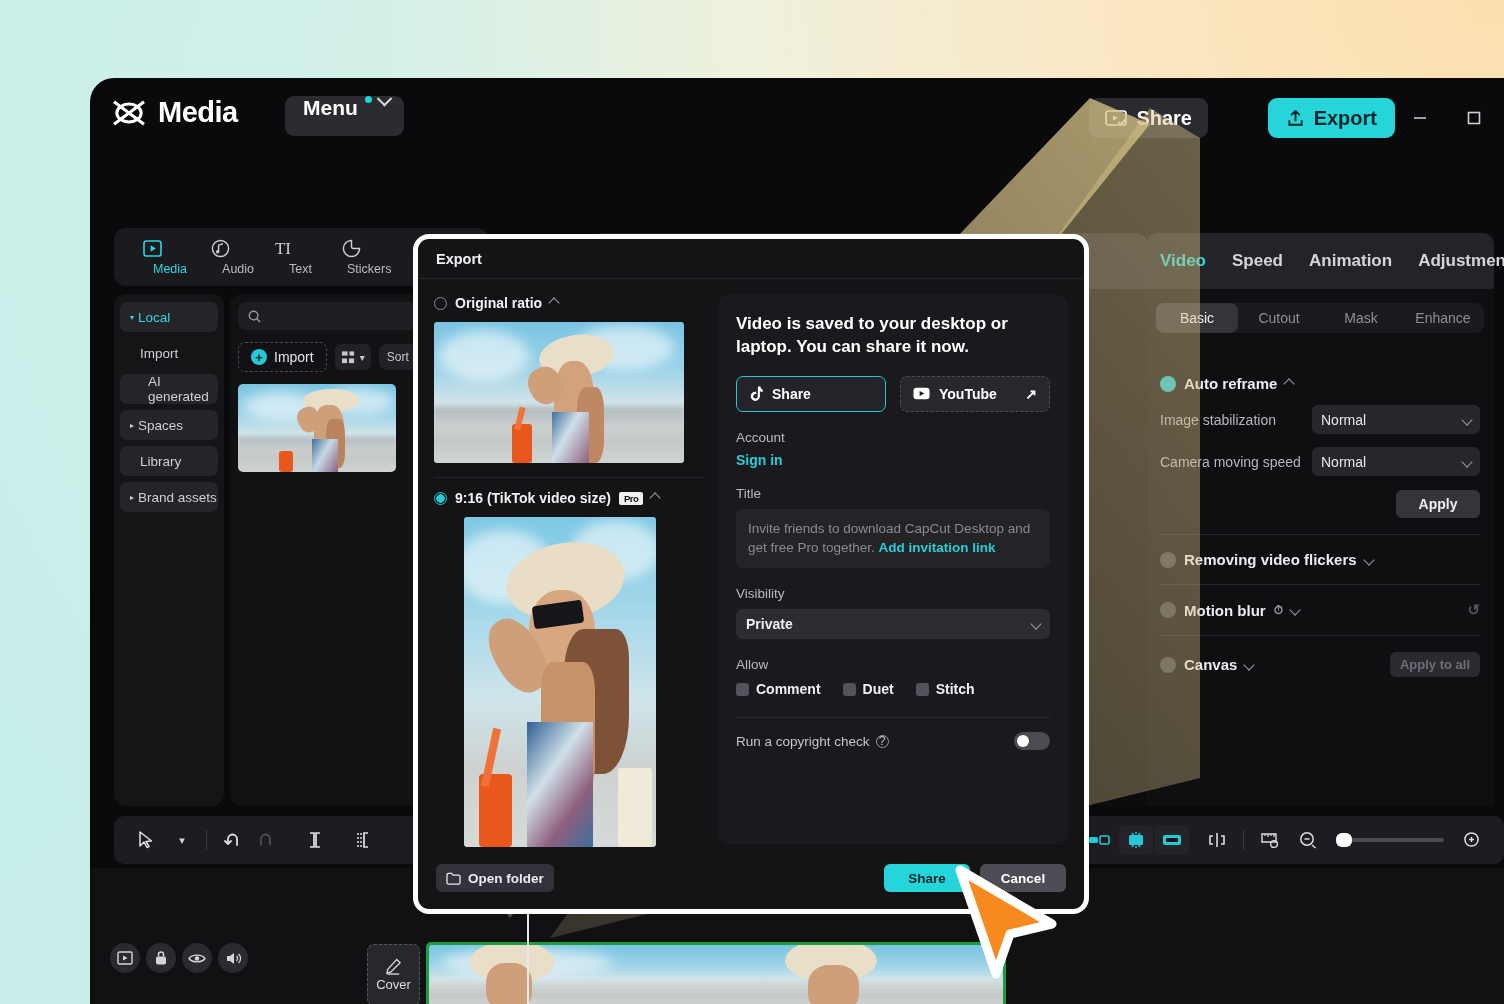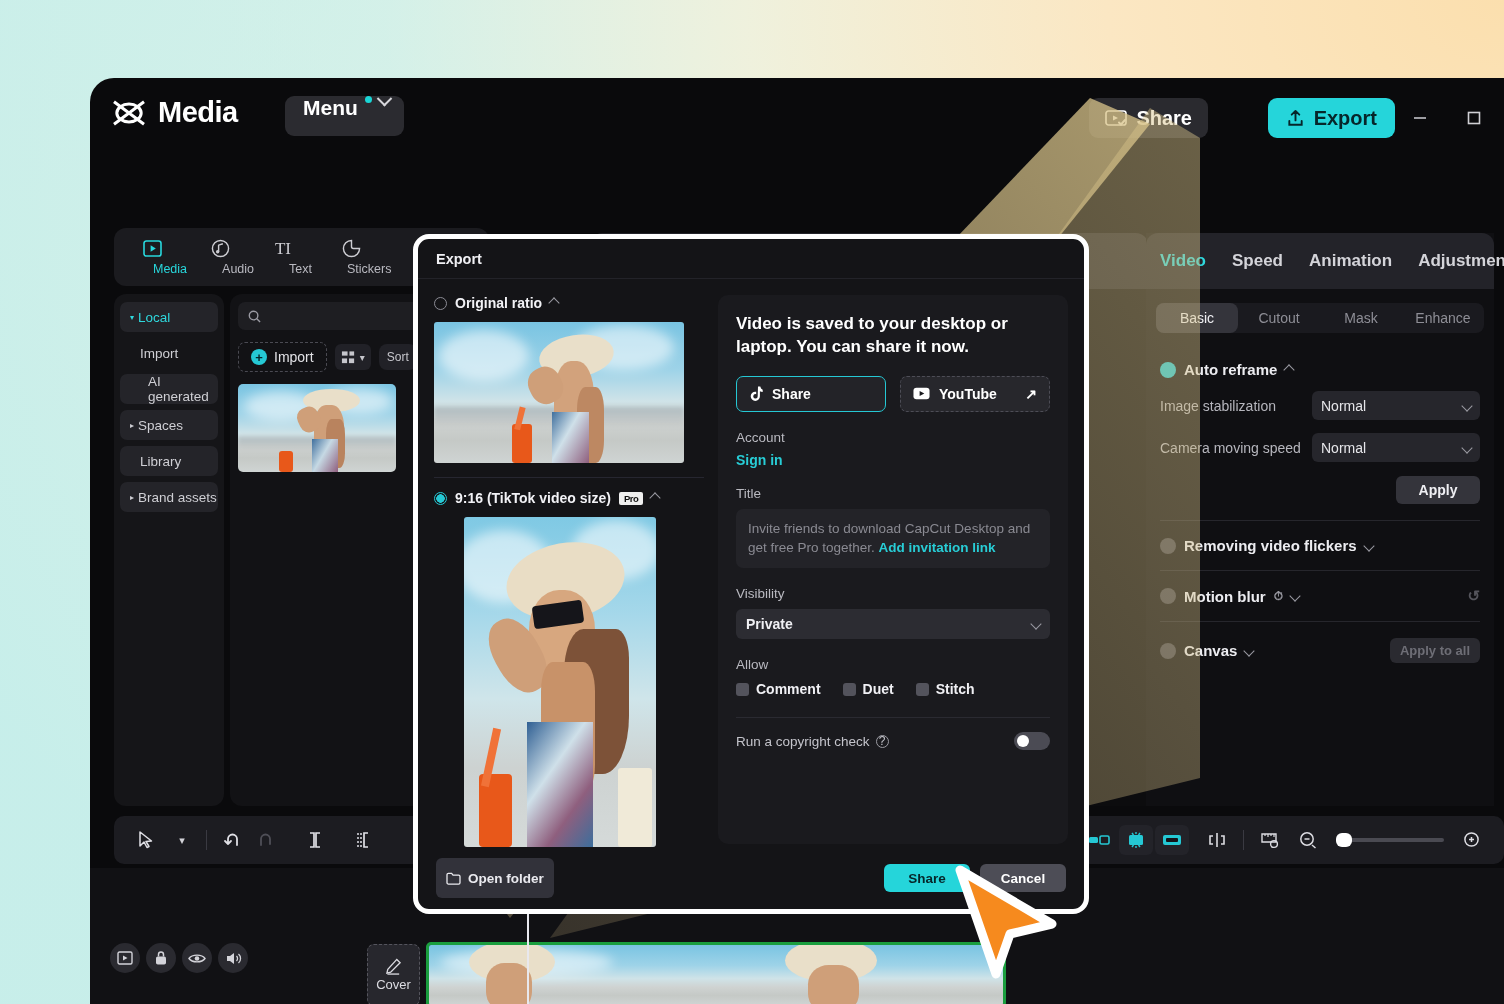--- a/index.html
+++ b/index.html
@@ -102,21 +102,21 @@
     display: flex; align-items: center; padding-left: 22px;
     color: #e8e8ec; font-size: 19px;
   }
   .player-body { position: absolute; left: 500px; top: 211px; width: 558px; height: 517px; background: #0c0c0e; }
 
   
   .right-panel { position: absolute; left: 1056px; top: 155px; width: 348px; height: 573px; background: #0f0f12; }
   .rtabs { display: flex; align-items: center; gap: 26px; height: 56px; padding: 0 14px; background: #232329; border-radius: 12px 12px 0 0; }
   .rt { font-size: 17px; font-weight: 700; color: #d4d4d9; cursor: pointer; }
   .rt.active { color: #2fd8dd; }
-  .subtabs { margin: 14px 10px 0; height: 30px; background: #1a1a1f; border-radius: 8px; display: flex; }
+  .subtabs { margin: 14px 10px 14px; height: 30px; background: #1a1a1f; border-radius: 8px; display: flex; }
   .st { flex: 1; display: flex; align-items: center; justify-content: center; font-size: 14px; color: #8e8e96; border-radius: 8px; cursor: pointer; }
   .st.active { background: #34343b; color: #efeff3; }
   .sec-hdr { display: flex; align-items: center; gap: 8px; font-size: 15px; font-weight: 700; color: #ececf0; }
   .togg { width: 16px; height: 16px; border-radius: 50%; background: #25c8d4; }
   .togg.off { background: #4a4a52; }
   .frow { display: flex; align-items: center; margin-top: 13px; }
   .flabel { font-size: 14px; color: #b6b6bd; width: 152px; }
   .fsel { flex: 1; height: 29px; background: #26262c; border-radius: 6px; display: flex; align-items: center; justify-content: space-between; padding: 0 9px; font-size: 14px; color: #e6e6ea; cursor: pointer; }
   .apply-btn { margin-top: 14px; margin-left: auto; width: 84px; height: 28px; background: #34343b; border-radius: 6px; color: #efeff3; font-size: 14px; font-weight: 700; display: flex; align-items: center; justify-content: center; cursor: pointer; }
   .divider { height: 1px; background: #26262c; margin: 16px 0; }
@@ -168,21 +168,21 @@
   .vis-sel { margin-top: 8px; height: 30px; background: #2c2c32; border-radius: 6px; display: flex; align-items: center; justify-content: space-between; padding: 0 10px; font-size: 14px; font-weight: 700; color: #f0f0f4; cursor: pointer; }
   .allow-row { display: flex; gap: 22px; margin-top: 9px; }
   .chk-item { display: flex; align-items: center; gap: 7px; font-size: 14px; font-weight: 700; color: #f0f0f4; cursor: pointer; }
   .chk { width: 13px; height: 13px; border-radius: 3px; background: #53535c; }
   .hr3 { height: 1px; background: #2a2a31; margin: 20px 0 14px; }
   .cc-row { display: flex; align-items: center; justify-content: space-between; }
   .cc-lbl { font-size: 13.5px; color: #c4c4cb; display: flex; align-items: center; gap: 6px; }
   .sw { width: 36px; height: 18px; border-radius: 9px; background: #4b4b54; position: relative; cursor: pointer; }
   .sw::after { content: ""; position: absolute; left: 3px; top: 3px; width: 12px; height: 12px; border-radius: 50%; background: #fff; }
   .dlg-ftr { position: absolute; left: 0; bottom: 0; width: 100%; height: 62px; display: flex; align-items: center; padding: 0 18px; }
-  .open-f { height: 40px; padding: 0 10px; background: #32323a; border-radius: 6px; display: flex; align-items: center; gap: 7px; font-size: 13.5px; font-weight: 700; color: #eaeaef; cursor: pointer; }
+  .open-f { height: 28px; padding: 0 10px; background: #32323a; border-radius: 6px; display: flex; align-items: center; gap: 7px; font-size: 13.5px; font-weight: 700; color: #eaeaef; cursor: pointer; }
   .f-share { margin-left: auto; width: 86px; height: 28px; background: #25d5da; border-radius: 6px; color: #06262a; font-size: 13.5px; font-weight: 700; display: flex; align-items: center; justify-content: center; cursor: pointer; }
   .f-cancel { margin-left: 10px; width: 86px; height: 28px; background: #4d4d56; border-radius: 6px; color: #fff; font-size: 13.5px; font-weight: 700; display: flex; align-items: center; justify-content: center; cursor: pointer; }
 
   .cursor { position: absolute; left: 948px; top: 862px; z-index: 60; pointer-events: none; }
 
   
   .photo { position: relative; width: 100%; height: 100%;
     background: linear-gradient(#79c4e2 0%, #9ed3e8 34%, #cfe3e8 56%, #cfd3d2 70%, #c5c9c6 84%, #cfd4d3 100%); }
   .ph-cloud { position: absolute; border-radius: 50%; background: rgba(255,255,255,.55); filter: blur(6px); }
   .ph-city { position: absolute; left: 0; right: 0; height: 14%; top: 60%; background: linear-gradient(rgba(150,160,165,.55), rgba(185,190,190,.2)); filter: blur(2px); }

